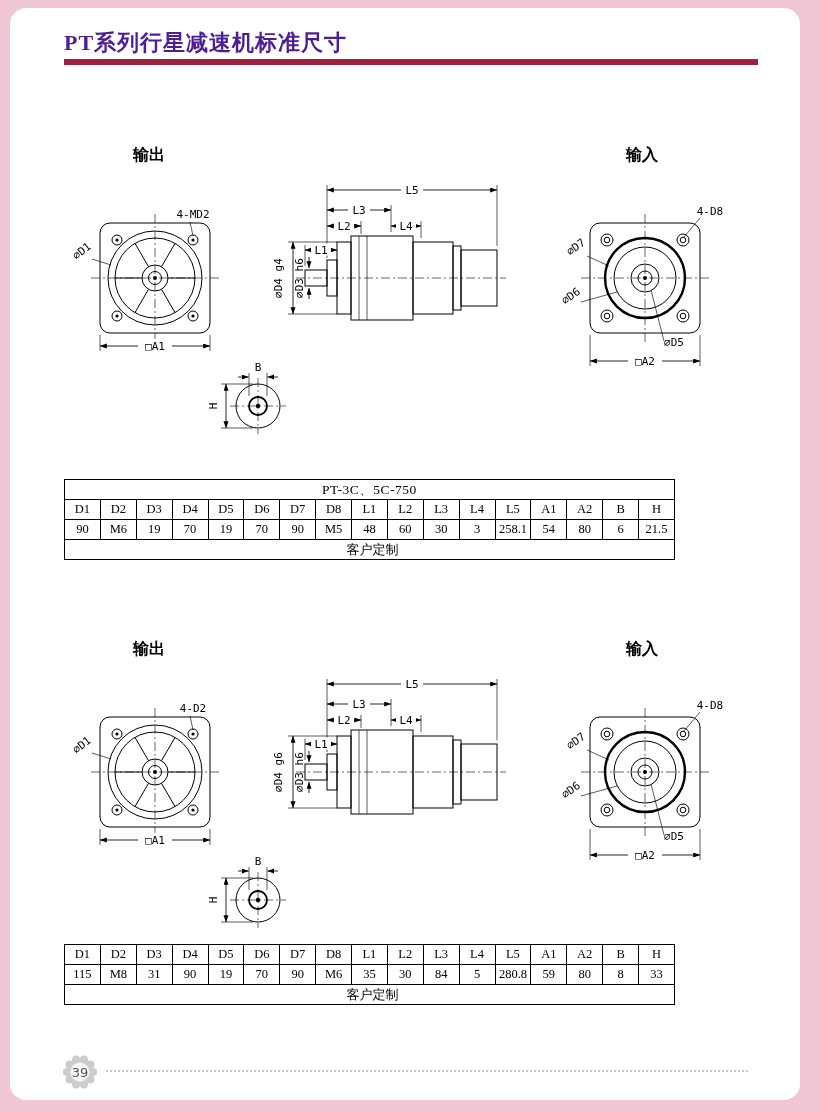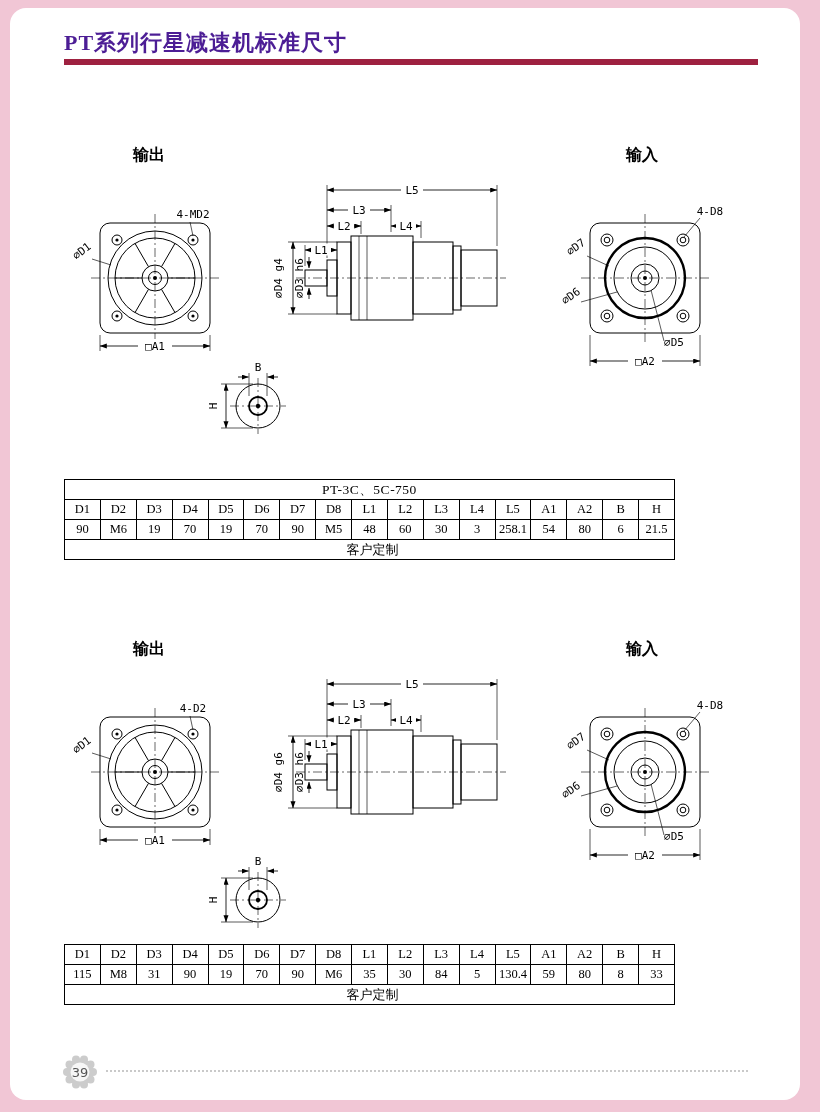--- a/index.html
+++ b/index.html
@@ -421,21 +421,21 @@
       <td>31</td>
       <td>90</td>
       <td>19</td>
       <td>70</td>
       <td>90</td>
       <td>M6</td>
       <td>35</td>
       <td>30</td>
       <td>84</td>
       <td>5</td>
-      <td>130.4</td>
+      <td>280.8</td>
       <td>59</td>
       <td>80</td>
       <td>8</td>
       <td>33</td>
     </tr>
     <tr class="t-note">
       <td colspan="17">客户定制</td>
     </tr>
   </tbody>
     </table>

